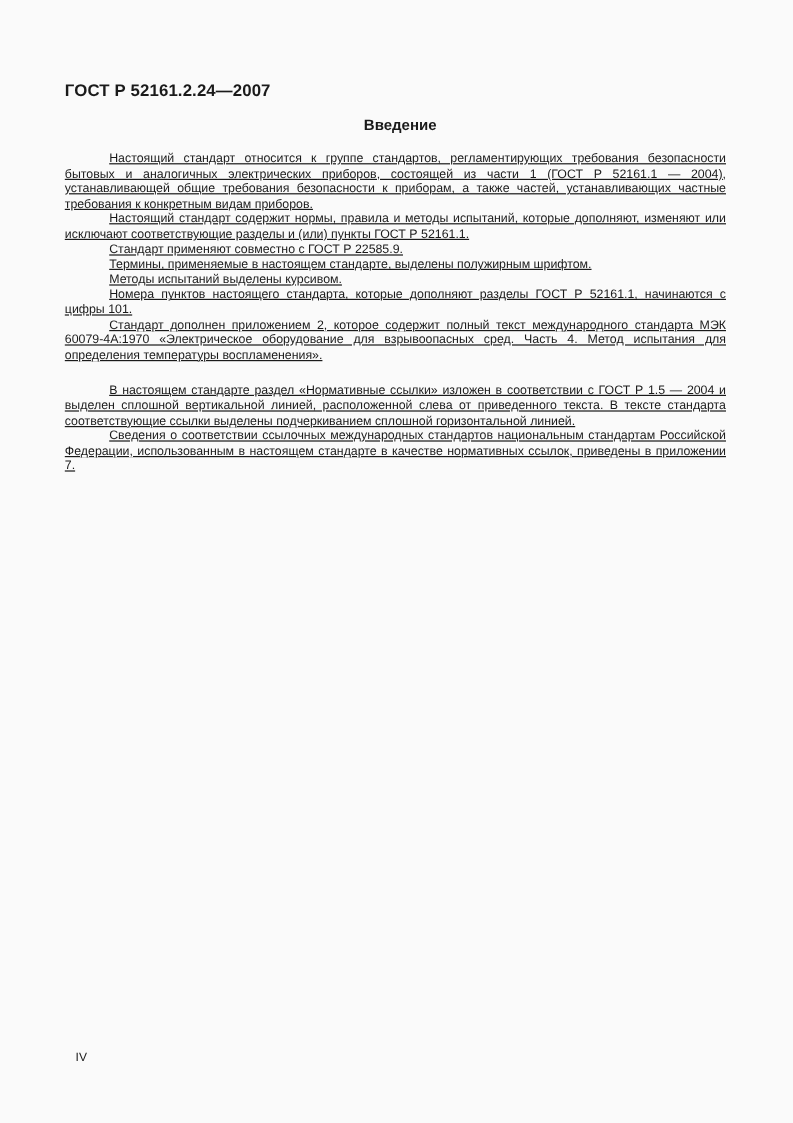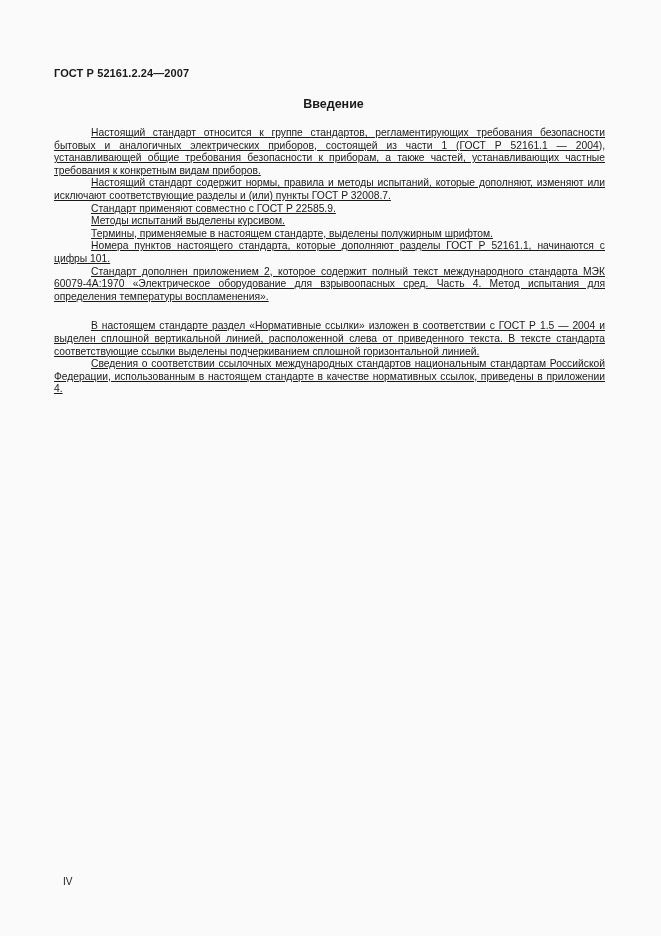--- a/index.html
+++ b/index.html
@@ -6,21 +6,21 @@
   body {
     width: 661px; height: 936px;
     background: #fafafa;
     position: relative;
     overflow: hidden;
     font-family: "Liberation Sans", sans-serif;
     color: #1a1a1a;
   }
   .doc-code {
     position: absolute; left: 54px; top: 67px;
-    font-size: 11px; font-weight: bold; letter-spacing: 0.1px;
+    font-size: 14px; font-weight: bold; letter-spacing: 0.1px;
   }
   .section-title {
     position: absolute; left: 0; width: 661px; top: 97px;
     text-align: center; font-size: 12.5px; font-weight: bold;
     padding-left: 3px;
   }
   .body-text {
     position: absolute; left: 54px; top: 127px; width: 551px;
     font-size: 10.3px; line-height: 12.6px;
     text-align: justify;
@@ -35,23 +35,23 @@
 </style>
 </head>
 <body>
 
 <div class="doc-code">ГОСТ Р 52161.2.24—2007</div>
 
 <div class="section-title">Введение</div>
 
 <div class="body-text">
   <p>Настоящий стандарт относится к группе стандартов, регламентирующих требования безопасности бытовых и аналогичных электрических приборов, состоящей из части 1 (ГОСТ Р 52161.1 — 2004), устанавливающей общие требования безопасности к приборам, а также частей, устанавливающих частные требования к конкретным видам приборов.</p>
-  <p>Настоящий стандарт содержит нормы, правила и методы испытаний, которые дополняют, изменяют или исключают соответствующие разделы и (или) пункты ГОСТ Р 32008.7.</p>
+  <p>Настоящий стандарт содержит нормы, правила и методы испытаний, которые дополняют, изменяют или исключают соответствующие разделы и (или) пункты ГОСТ Р 52161.1.</p>
   <p>Стандарт применяют совместно с ГОСТ Р 22585.9.</p>
+  <p>Термины, применяемые в настоящем стандарте, выделены полужирным шрифтом.</p>
   <p>Методы испытаний выделены курсивом.</p>
-  <p>Термины, применяемые в настоящем стандарте, выделены полужирным шрифтом.</p>
   <p>Номера пунктов настоящего стандарта, которые дополняют разделы ГОСТ Р 52161.1, начинаются с цифры 101.</p>
   <p>Стандарт дополнен приложением 2, которое содержит полный текст международного стандарта МЭК 60079-4А:1970 «Электрическое оборудование для взрывоопасных сред. Часть 4. Метод испытания для определения температуры воспламенения».</p>
   <p class="extra-gap">В настоящем стандарте раздел «Нормативные ссылки» изложен в соответствии с ГОСТ Р 1.5 — 2004 и выделен сплошной вертикальной линией, расположенной слева от приведенного текста. В тексте стандарта соответствующие ссылки выделены подчеркиванием сплошной горизонтальной линией.</p>
-  <p>Сведения о соответствии ссылочных международных стандартов национальным стандартам Российской Федерации, использованным в настоящем стандарте в качестве нормативных ссылок, приведены в приложении 4.</p>
+  <p>Сведения о соответствии ссылочных международных стандартов национальным стандартам Российской Федерации, использованным в настоящем стандарте в качестве нормативных ссылок, приведены в приложении 7.</p>
 </div>
 
 <div class="page-number">IV</div>
 
 </body></html>

